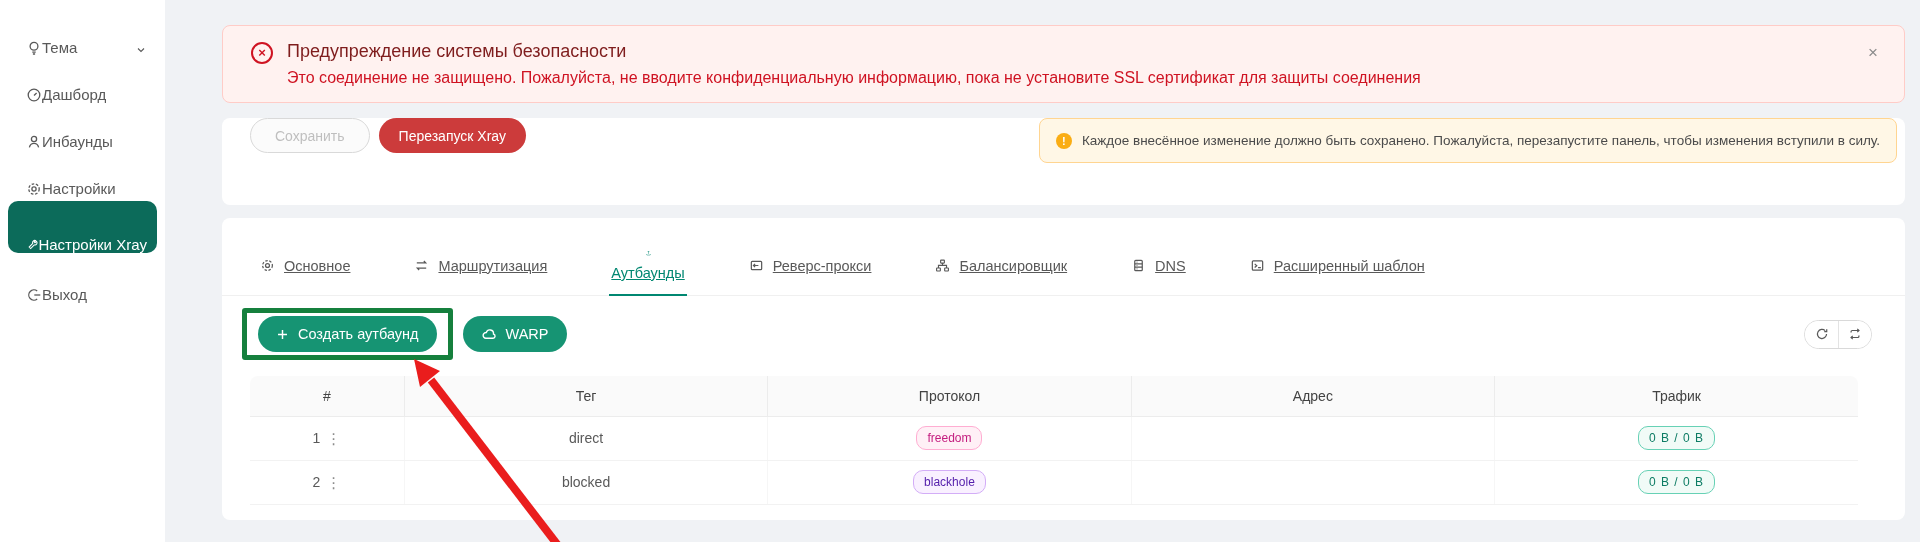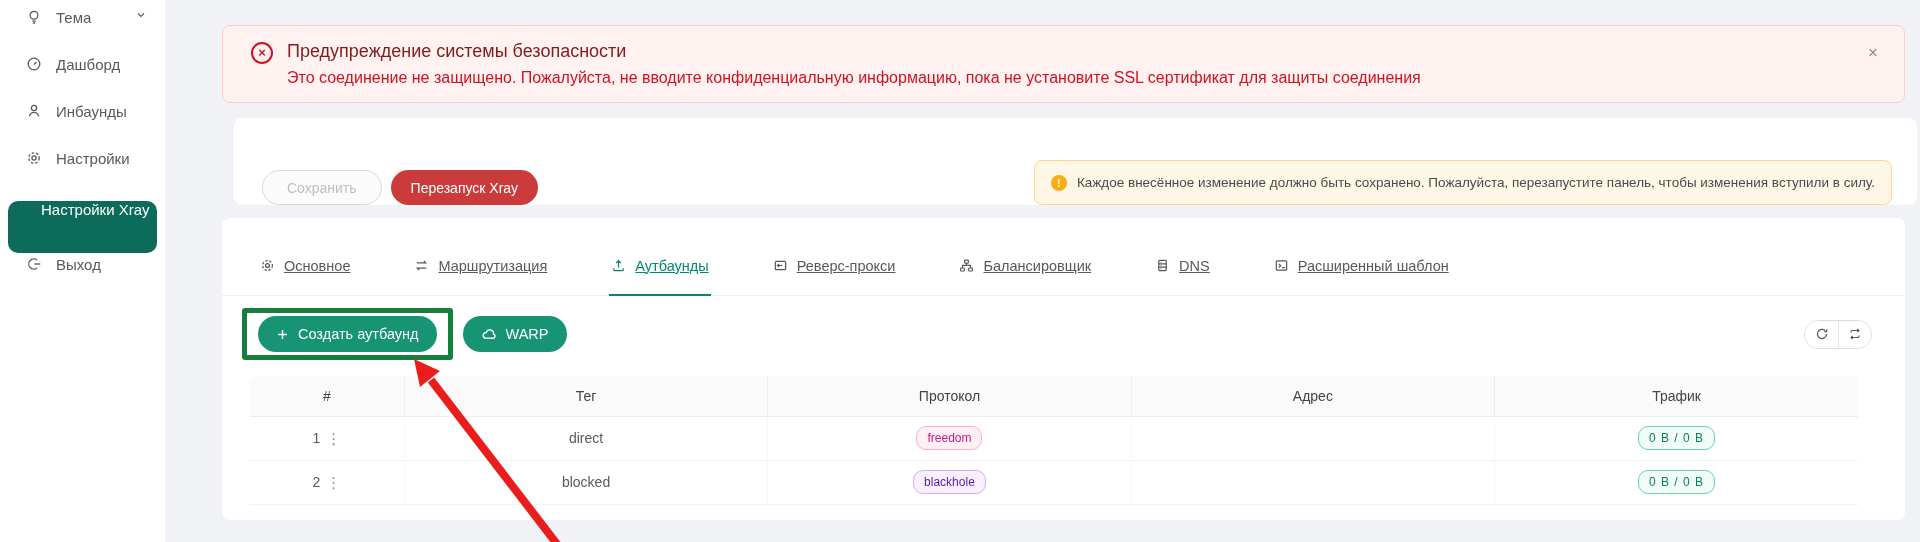--- a/index.html
+++ b/index.html
@@ -5,21 +5,21 @@
   * { margin:0; padding:0; box-sizing:border-box; }
   html,body { width:1920px; height:542px; }
   body {
     font-family:"Liberation Sans","DejaVu Sans",sans-serif;
     background:#f0f2f5; color:#595959; overflow:hidden; position:relative;
   }
   svg.ic { display:block; }
 
   
   .sidebar { position:absolute; left:0; top:0; width:165px; height:542px; background:#ffffff; padding-top:9px; }
-  .side-item { height:47px; display:flex; align-items:flex-start; gap:14px; padding:0 18px 0 26px; font-size:15px; color:#595959; cursor:pointer; }
+  .side-item { height:47px; display:flex; align-items:flex-end; gap:0; padding:0 18px 0 26px; font-size:15px; color:#595959; cursor:pointer; }
   .side-item .lbl { flex:0 0 auto; }
   .side-item .chev { margin-left:auto; color:#8c8c8c; }
   .side-item.active {
     height:52px; margin:4px 8px 3px 8px; padding:0 10px 0 19px;
     background:#0c6b5a; color:#ffffff; border-radius:10px;
   }
   .side-item.active svg { stroke:#ffffff; }
   .side-item svg { stroke:#595959; }
 
   
@@ -32,41 +32,41 @@
     width:22px; height:22px; border:2px solid #cf1322; border-radius:50%;
     color:#cf1322; font-size:13px; font-weight:bold; line-height:18px; text-align:center;
     margin-right:14px; margin-top:1px; flex:0 0 auto;
   }
   .alert-error .a-title { font-size:18px; color:#7f1d1d; margin-bottom:7px; }
   .alert-error .a-desc  { font-size:16px; color:#cf1322; }
   .alert-close { position:absolute; right:26px; top:18px; color:#8c8c8c; font-size:17px; cursor:pointer; line-height:1; }
 
   
   .toolbar-card {
-    position:absolute; left:234px; top:118px; width:1683px; height:87px;
-    background:#ffffff; border-radius:8px; display:flex; align-items:flex-end; padding:0 25px 0 28px;
+    position:absolute; left:222px; top:118px; width:1683px; height:87px;
+    background:#ffffff; border-radius:8px; display:flex; align-items:flex-start; padding:0 8px 0 28px;
   }
   .btn { border-radius:18px; height:35px; font-size:14px; display:inline-flex; align-items:center; justify-content:center; cursor:pointer; border:none; font-family:inherit; }
   .btn-disabled { background:#fbfbfb; border:1px solid #d9d9d9; color:#bfbfbf; padding:0 24px; cursor:not-allowed; }
   .btn-danger { background:#cc3b3b; color:#ffffff; padding:0 20px; margin-left:9px; }
   .notice {
     margin-left:auto; max-width:870px; height:45px; background:#fff7e6; border:1px solid #ffd591;
     border-radius:8px; display:flex; align-items:center; gap:10px; padding:0 16px; font-size:13.5px; color:#4b4b4b;
   }
   .warn-ic { width:16px; height:16px; border-radius:50%; background:#faad14; color:#fff; font-size:11px; font-weight:bold; text-align:center; line-height:16px; flex:0 0 auto; }
 
   
   .main-card {
     position:absolute; left:222px; top:218px; width:1683px; height:302px;
     background:#ffffff; border-radius:8px; padding-top:32px;
   }
   .tabs { display:flex; gap:64px; padding:0 38px; height:46px; border-bottom:1px solid #f0f0f0; }
   .tab { display:flex; align-items:center; gap:9px; font-size:14.5px; color:#595959; cursor:pointer; position:relative; padding-bottom:14px;text-decoration:underline; }
   .tab svg { stroke:#595959; }
-  .tab.active { color:#008771; }
+  .tab.active { color:#008771;flex-direction:column; }
   .tab.active svg { stroke:#008771; }
   .tab.active::after { content:""; position:absolute; left:-2px; right:-2px; bottom:-1px; height:2.5px; background:#008771; }
 
   .actions-row { display:flex; align-items:center; margin:13px 33px 0 20px; height:50px; }
   .ann-box { border:5px solid #15803d; border-radius:3px; padding:3px 11px; display:inline-flex; }
   .btn-teal { background:#169473; color:#ffffff; border-radius:18px; height:36px; padding:0 18px; font-size:14.5px; display:inline-flex; align-items:center; gap:9px; cursor:pointer; border:none; font-family:inherit; }
   .btn-teal svg { stroke:#ffffff; }
   .btn-warp { margin-left:10px; }
   .icon-group { margin-left:auto; display:flex; border:1px solid #d9d9d9; border-radius:15px; overflow:hidden; height:29px; }
   .icon-btn { width:33px; display:flex; align-items:center; justify-content:center; cursor:pointer; background:#fff; }

